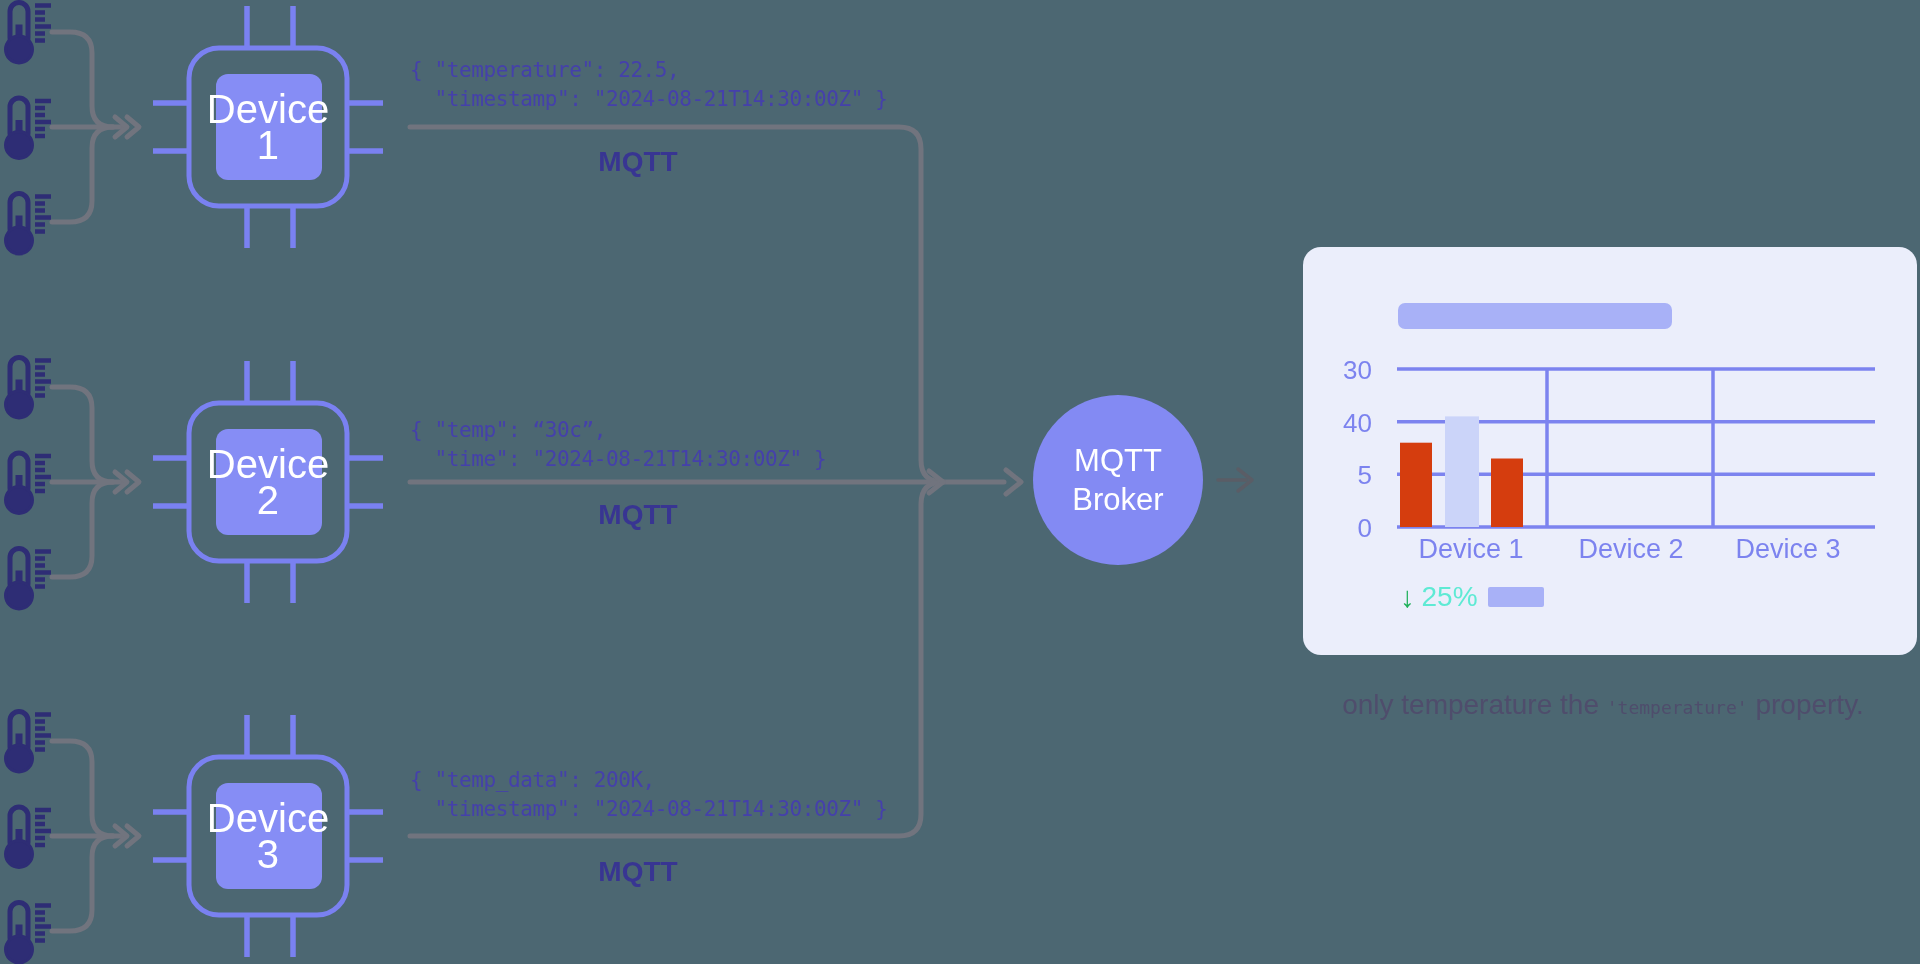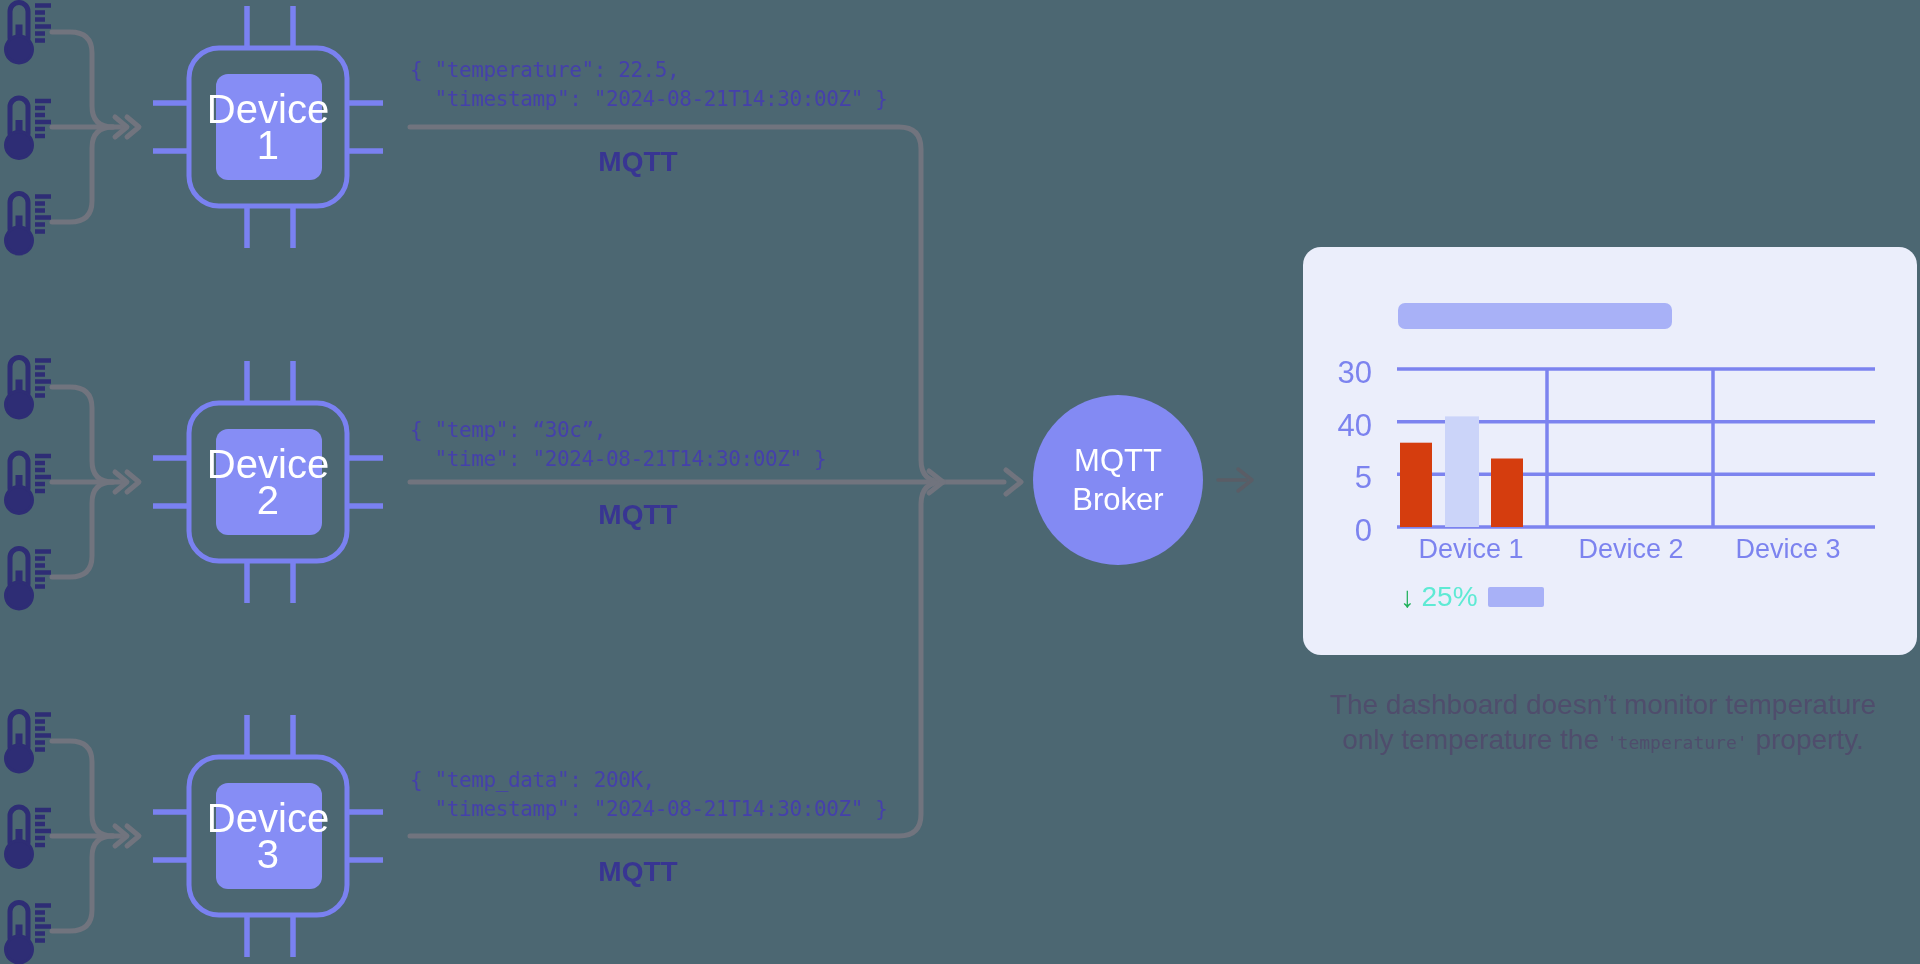--- a/index.html
+++ b/index.html
@@ -21,21 +21,21 @@
   }
   
   .protocol{width:300px;text-align:center;font-size:28px;font-weight:700;color:#383592;}
   
   .broker-label{
     width:170px;height:170px;display:flex;align-items:center;justify-content:center;
     text-align:center;color:#ffffff;font-size:31px;line-height:39px;white-space:pre-line;
   }
   
   .title-ph{width:274px;height:26px;border-radius:7px;background:#A8B1F7;}
-  .y-tick{width:45px;text-align:right;font-size:31px;color:#7C83EF;}
+  .y-tick{width:45px;text-align:right;font-size:26px;color:#7C83EF;}
   .x-label{width:180px;text-align:center;font-size:27px;color:#7C83EF;}
   .trend{display:flex;align-items:center;gap:7px;height:28px;}
   .trend-arrow{font-size:29px;font-weight:700;color:#1FB05A;line-height:28px;}
   .trend-value{font-size:28px;color:#5eead4;}
   .trend-ph{width:56px;height:20px;background:#A8B1F7;border-radius:2px;margin-left:3px;}
   
   .caption{width:600px;text-align:center;font-size:28px;line-height:34.5px;color:#4F4D6C;}
   .caption .code{font-family:"DejaVu Sans Mono",monospace;font-size:18px;}
 </style>
 </head>
@@ -182,17 +182,16 @@
   <div class="ov x-label" style="left:1541px;top:534px;">Device 2</div>
   <div class="ov x-label" style="left:1698px;top:534px;">Device 3</div>
 
   <div class="ov trend" style="left:1400px;top:583px;">
     <span class="trend-arrow">↓</span>
     <span class="trend-value">25%</span>
     <span class="trend-ph"></span>
   </div>
 
   <div class="ov caption" style="left:1303px;top:688px;">
-    <div>The dashboard doesn’t monitor temperature</div>
     <div><span>only temperature the </span><span class="code">'temperature'</span><span> property.</span></div>
   </div>
 
 </div>
 
 </body></html>

